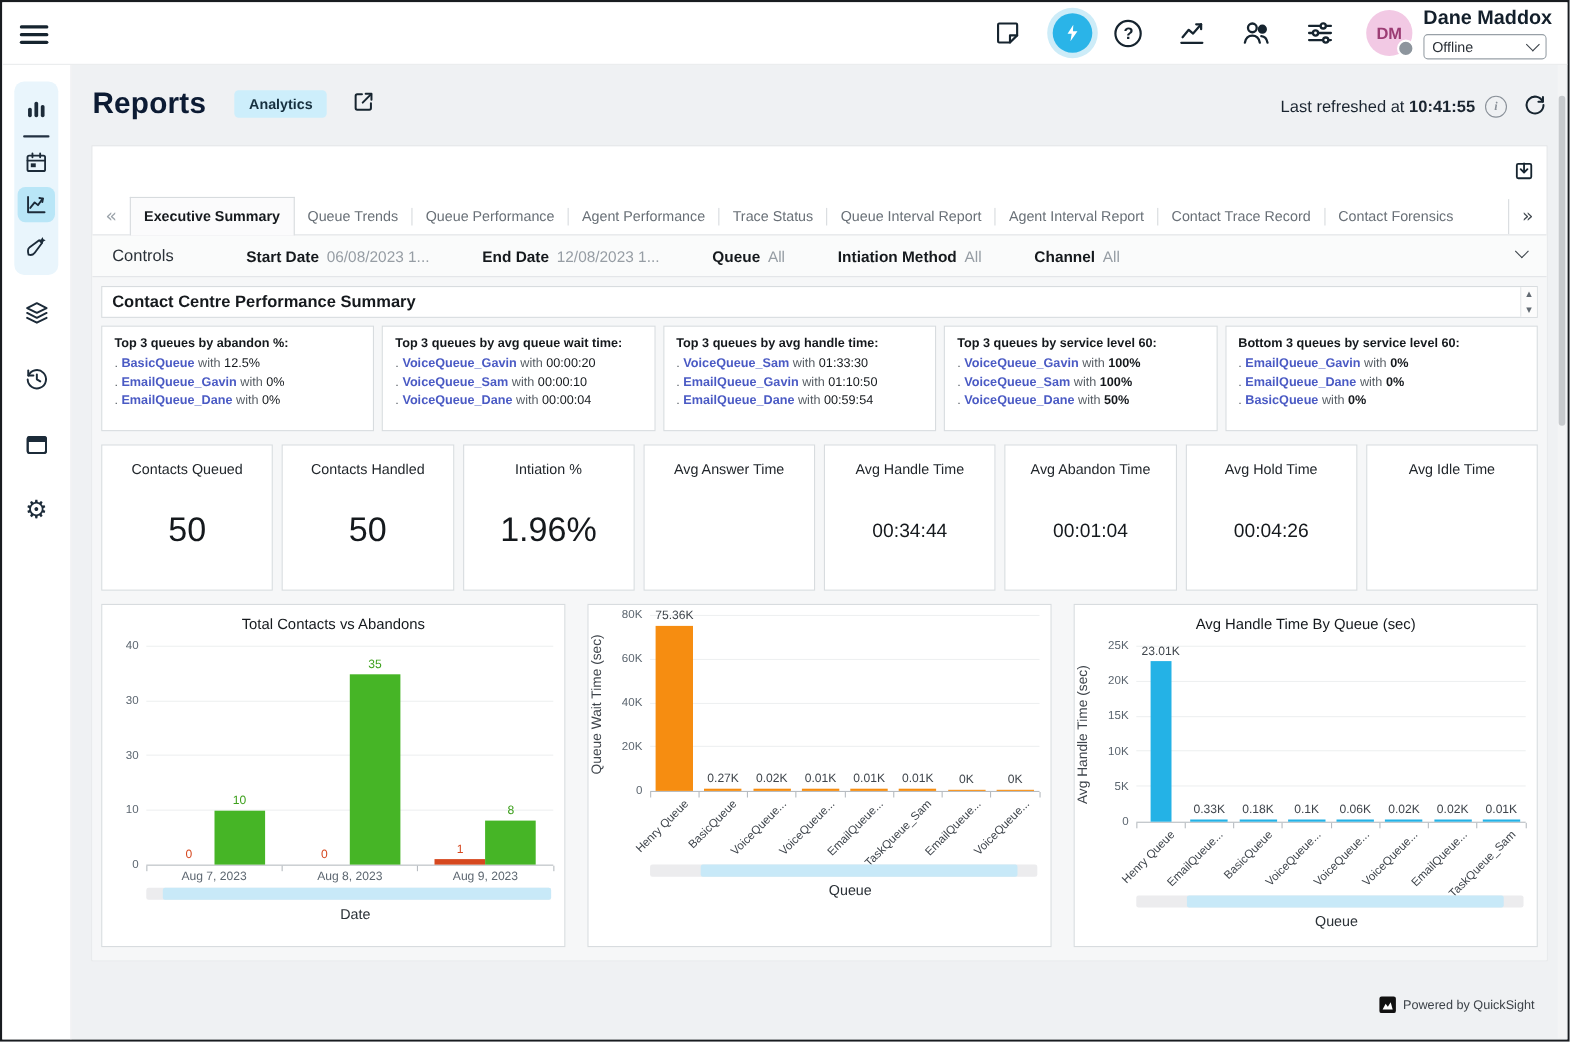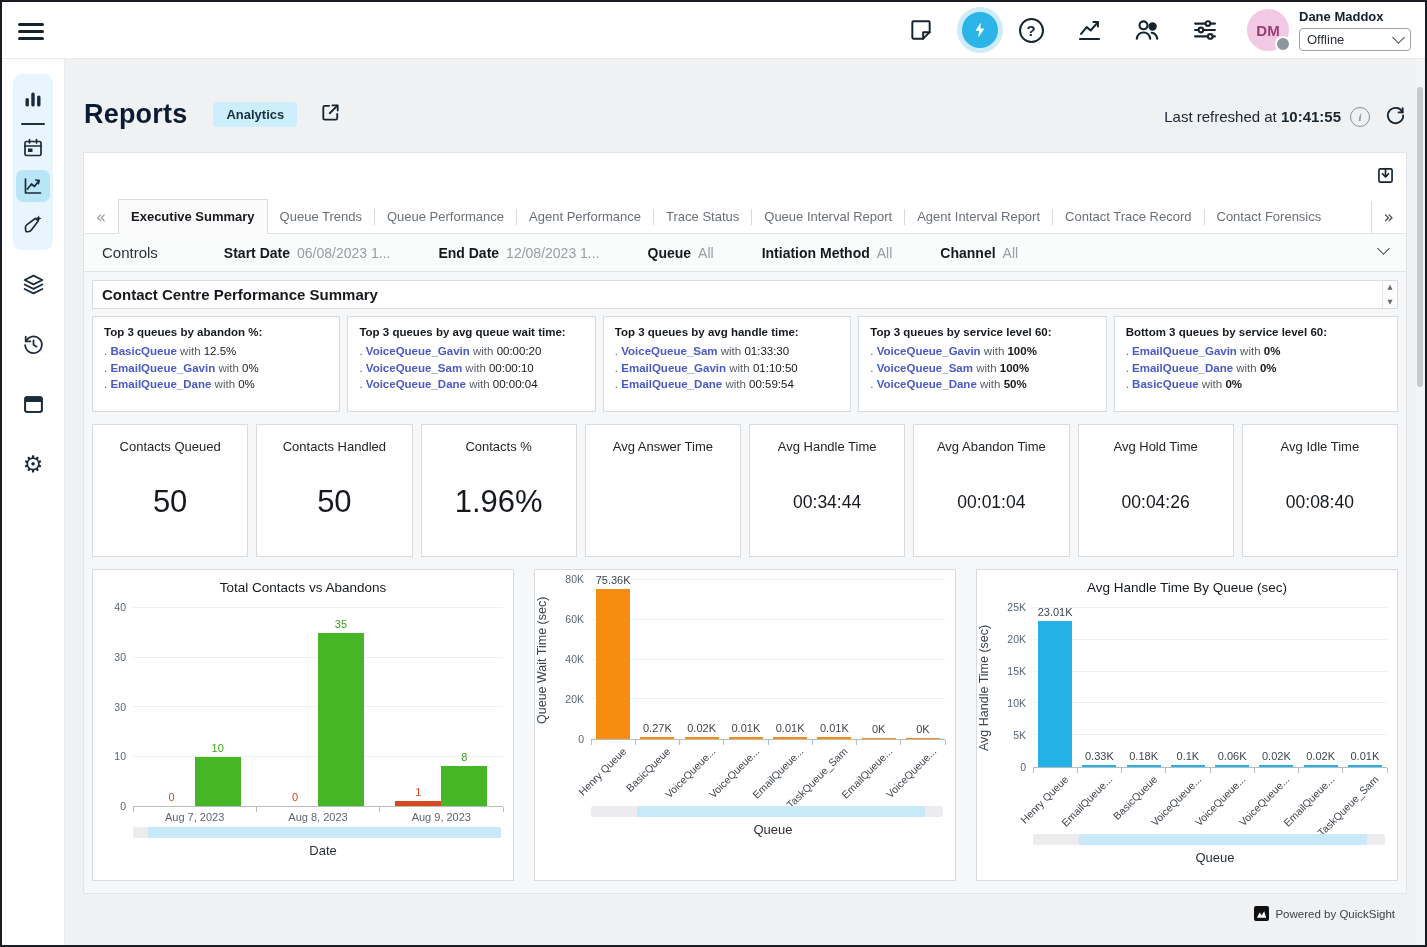--- a/index.html
+++ b/index.html
@@ -14,36 +14,36 @@
   .hico svg{stroke:#16242f;fill:none;stroke-width:1.8;stroke-linecap:round;stroke-linejoin:round;}
   .halo{width:46px;height:46px;border-radius:50%;background:#cdecf8;display:flex;align-items:center;justify-content:center;margin:0 14px 0 22px;}
   .bolt{width:36px;height:36px;border-radius:50%;background:#2ab4e8;display:flex;align-items:center;justify-content:center;}
   .circ-q{width:25px;height:25px;border:2px solid #16242f;border-radius:50%;display:flex;align-items:center;justify-content:center;
           font-weight:bold;font-size:15px;color:#16242f;box-sizing:border-box;}
   .sp28{width:30px;}
   .avatar{position:relative;width:42px;height:42px;border-radius:50%;background:#f2c9e4;color:#9c3d74;font-weight:bold;
           font-size:15px;display:flex;align-items:center;justify-content:center;margin-left:28px;}
   .avatar .dot{position:absolute;right:-2px;bottom:-1px;width:12px;height:12px;border-radius:50%;background:#8d959d;border:2px solid #fff;}
   .usercol{margin-left:10px;}
-  .uname{font-size:13px;font-weight:bold;color:#131f2b;}
+  .uname{font-size:18px;font-weight:bold;color:#131f2b;}
   .udrop{margin-top:4px;width:96px;height:21px;border:1px solid #98a0a7;border-radius:4px;display:flex;align-items:center;
          justify-content:space-between;padding:0 7px;font-size:13px;color:#2b3138;cursor:pointer;background:#fff;}
   .chev{width:8px;height:8px;border-right:1.6px solid #3c434a;border-bottom:1.6px solid #3c434a;transform:rotate(45deg);margin-top:-4px;}
   
   .sidebar{position:absolute;top:57px;left:0;bottom:0;width:62px;background:#fff;border-right:1px solid #ececee;z-index:4;}
   .sgroup{position:absolute;left:11px;top:15px;width:40px;padding:7px 0;background:#e9f5fc;border-radius:9px;
           display:flex;flex-direction:column;align-items:center;}
   .sitem{width:34px;height:32px;border-radius:7px;display:flex;align-items:center;justify-content:center;margin:3px 0;cursor:pointer;}
   .sitem svg{stroke:#1c2b39;fill:none;stroke-width:1.7;stroke-linecap:round;stroke-linejoin:round;}
   .sitem.active{background:#b9e6f7;}
   .sdiv{width:24px;height:2px;background:#223142;border-radius:1px;margin:4px 0;}
   .lone{position:absolute;left:14px;}
   .glyph{font-family:"DejaVu Sans",sans-serif;}
   
-  .content{position:absolute;top:57px;left:63px;right:0;bottom:0;background:#eff1f3;margin-top:20px;}
+  .content{position:absolute;top:57px;left:63px;right:0;bottom:0;background:#eff1f3;}
   .pg-title-row{position:absolute;top:20px;left:19px;display:flex;align-items:center;}
   .pg-title{font-size:27px;font-weight:bold;color:#0c1b33;letter-spacing:.2px;}
   .badge{margin-left:26px;background:#cdeefb;color:#16303f;font-size:13px;font-weight:bold;border-radius:4px;padding:5px 13px;}
   .extlink{margin-left:22px;cursor:pointer;}
   .refresh-row{position:absolute;top:24px;right:18px;display:flex;align-items:center;}
   .refr-txt{font-size:15px;color:#1b2530;}
   .refr-txt b{font-weight:bold;}
   .info{width:18px;height:18px;border:1.5px solid #8a9199;border-radius:50%;color:#8a9199;font-size:11px;display:flex;
         align-items:center;justify-content:center;margin:0 14px 0 9px;font-family:"Liberation Serif",serif;font-style:italic;font-weight:bold;}
   
@@ -377,21 +377,21 @@
                 <div class="kpi-v lg">50</div>
               </div>
             </div>
             <div class="kpi">
               <div class="kpi-t">Contacts Handled</div>
               <div class="kpi-vwrap">
                 <div class="kpi-v lg">50</div>
               </div>
             </div>
             <div class="kpi">
-              <div class="kpi-t">Contacts %</div>
+              <div class="kpi-t">Intiation %</div>
               <div class="kpi-vwrap">
                 <div class="kpi-v lg">1.96%</div>
               </div>
             </div>
             <div class="kpi">
               <div class="kpi-t">Avg Answer Time</div>
             </div>
             <div class="kpi">
               <div class="kpi-t">Avg Handle Time</div>
               <div class="kpi-vwrap">
@@ -405,23 +405,20 @@
               </div>
             </div>
             <div class="kpi">
               <div class="kpi-t">Avg Hold Time</div>
               <div class="kpi-vwrap">
                 <div class="kpi-v sm">00:04:26</div>
               </div>
             </div>
             <div class="kpi">
               <div class="kpi-t">Avg Idle Time</div>
-              <div class="kpi-vwrap">
-                <div class="kpi-v sm">00:08:40</div>
-              </div>
             </div>
           </div>
         <div class="charts-row" id="charts-row">
             <div class="chart-card">
               <div class="c-title">Total Contacts vs Abandons</div>
               <div class="c-plotrow">
                 <div class="c-yticks" style="width: 40px;">
                   <div class="ytick" style="bottom: calc(0% - 5px);">0</div>
                   <div class="ytick" style="bottom: calc(25% - 5px);">10</div>
                   <div class="ytick" style="bottom: calc(50% - 5px);">30</div>
@@ -585,21 +582,21 @@
                   <div class="ytick" style="bottom: calc(100% - 5px);">25K</div>
                 </div>
                 <div class="c-plot" style="height: 159px;">
                   <div class="grid" style="bottom: 20%;"></div>
                   <div class="grid" style="bottom: 40%;"></div>
                   <div class="grid" style="bottom: 60%;"></div>
                   <div class="grid" style="bottom: 80%;"></div>
                   <div class="grid" style="bottom: 100%;"></div>
                   <div class="bars">
                     <div class="bgroup">
-                      <div class="barw" style="width: 34px;">
+                      <div class="barw" style="width: 19px;">
                         <div class="bar" style="height: 146.344px; background: rgb(36, 178, 230);"></div>
                         <div class="blab" style="bottom: 149.344px; color: rgb(63, 69, 76);">23.01K</div>
                       </div>
                     </div>
                     <div class="bgroup">
                       <div class="barw" style="width: 34px;">
                         <div class="bar" style="height: 2.0988px; background: rgb(36, 178, 230);"></div>
                         <div class="blab" style="bottom: 5.0988px; color: rgb(63, 69, 76);">0.33K</div>
                       </div>
                     </div>

